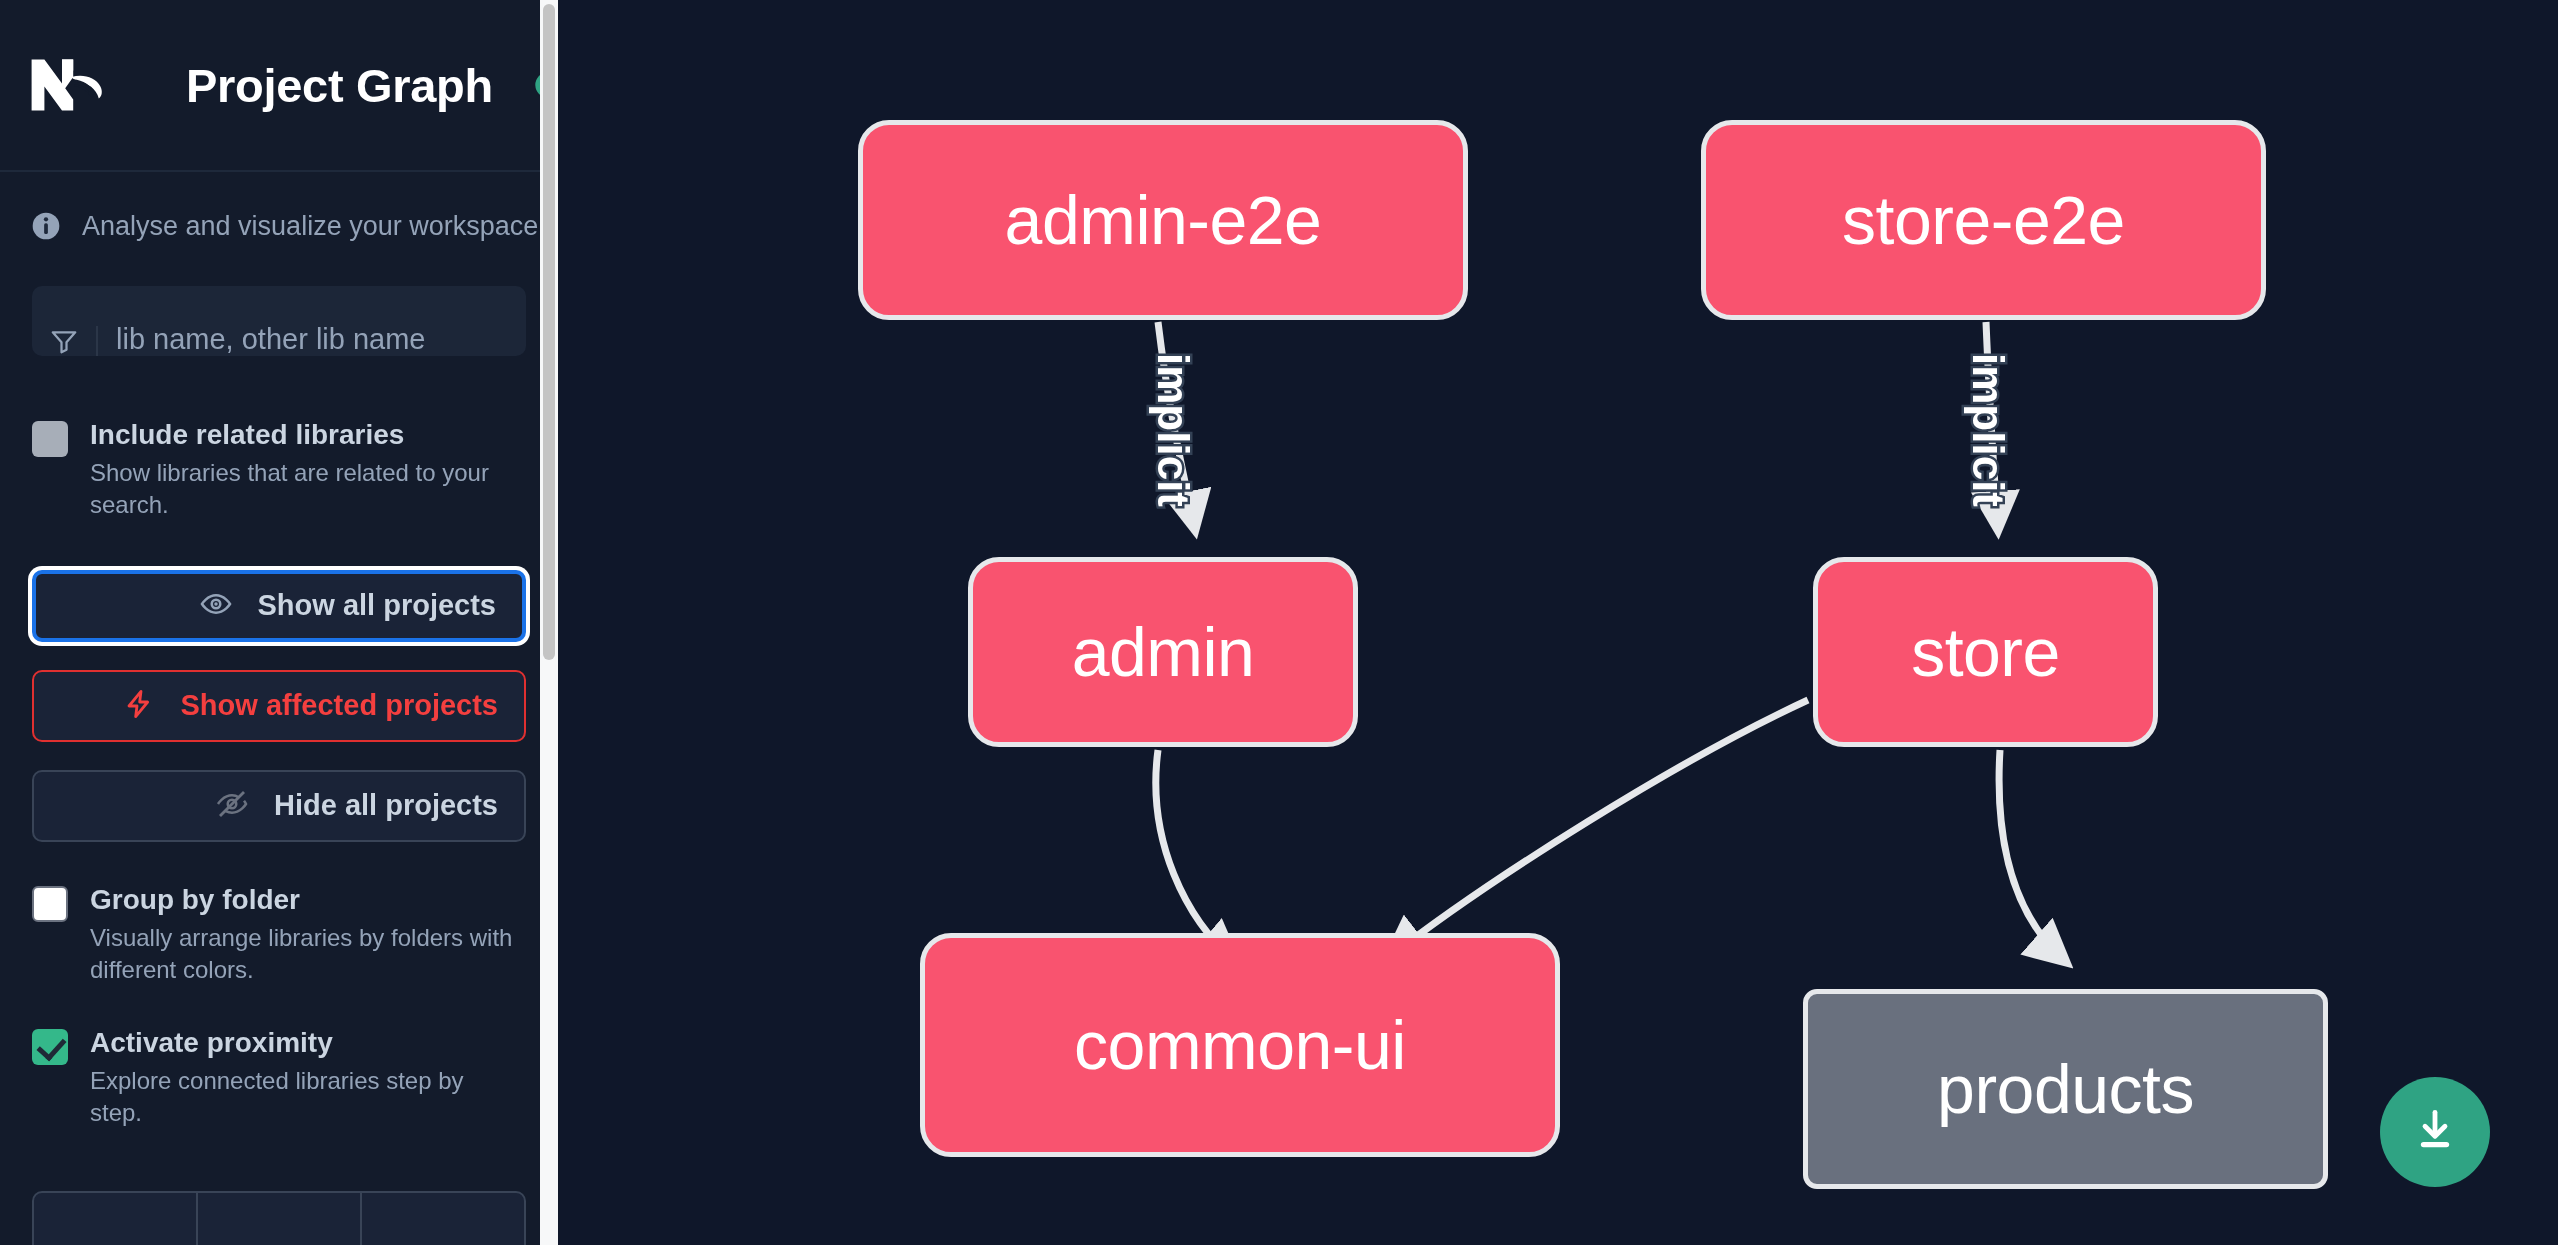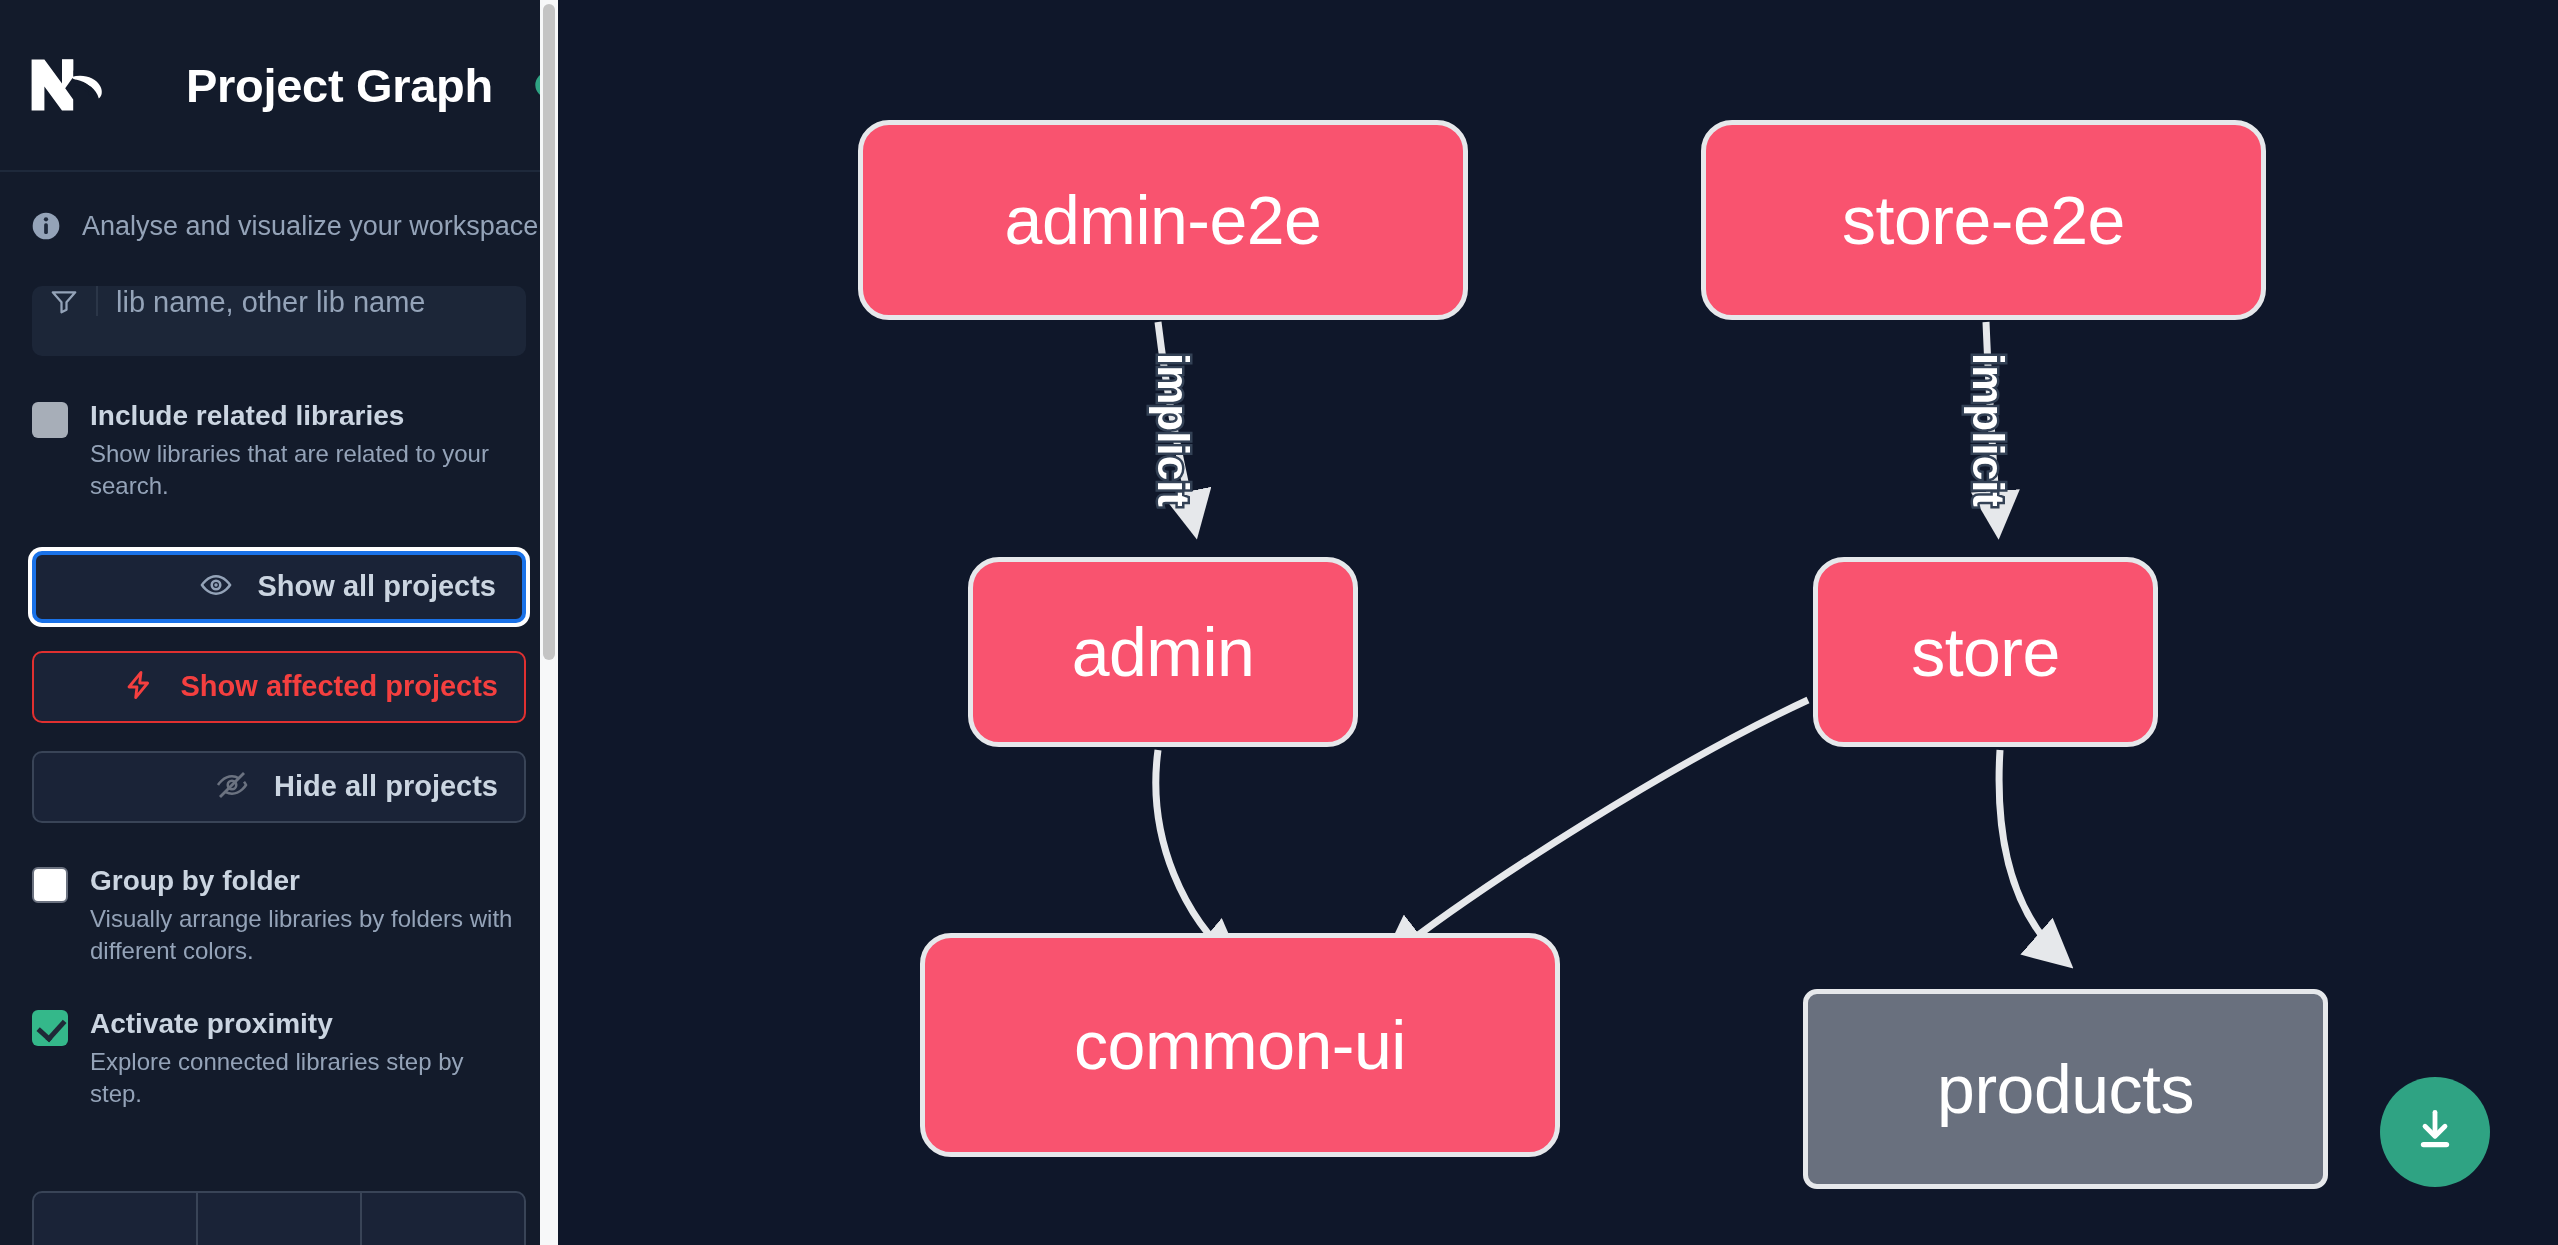--- a/index.html
+++ b/index.html
@@ -45,40 +45,40 @@
     display: flex; align-items: center;
     padding: 0 30px;
   }
   .info-icon { width: 32px; height: 32px; flex: 0 0 32px; }
   .subtitle-text {
     color: #94A3B8; font-size: 27px; margin-left: 20px; white-space: nowrap;
   }
 
   .filter-wrap { padding: 0 32px; margin-top: 6px; }
   .filter-box {
-    display: flex; align-items: flex-start;
+    display: flex; align-items: flex-end;
     height: 70px;
     background: #1C2638;
     border-radius: 10px;
     overflow: hidden;
   }
   .filter-icon-cell {
     width: 66px; flex: 0 0 66px;
     display: flex; align-items: center; justify-content: center;
     border-right: 2px solid #2B3648;
   }
   .filter-input {
     flex: 1; border: none; outline: none; background: transparent;
     color: #CBD5E1; font-size: 29px;
     font-family: "Liberation Sans", sans-serif;
     padding: 0 18px;
   }
   .filter-input::placeholder { color: #94A3B8; }
 
-  .check-row { display: flex; padding: 0 32px; margin-top: 42px; }
+  .check-row { display: flex; padding: 0 32px; margin-top: 61px; }
   .cb {
     width: 36px; height: 36px; flex: 0 0 36px;
     border-radius: 6px; margin-top: 4px;
     position: relative;
   }
   .cb.grey { background: #A7AEB8; }
   .cb.white { background: #FFFFFF; border: 2px solid #6B7280; }
   .cb.green { background: #34B88A; }
   .cb.green::after {
     content: ""; position: absolute;

